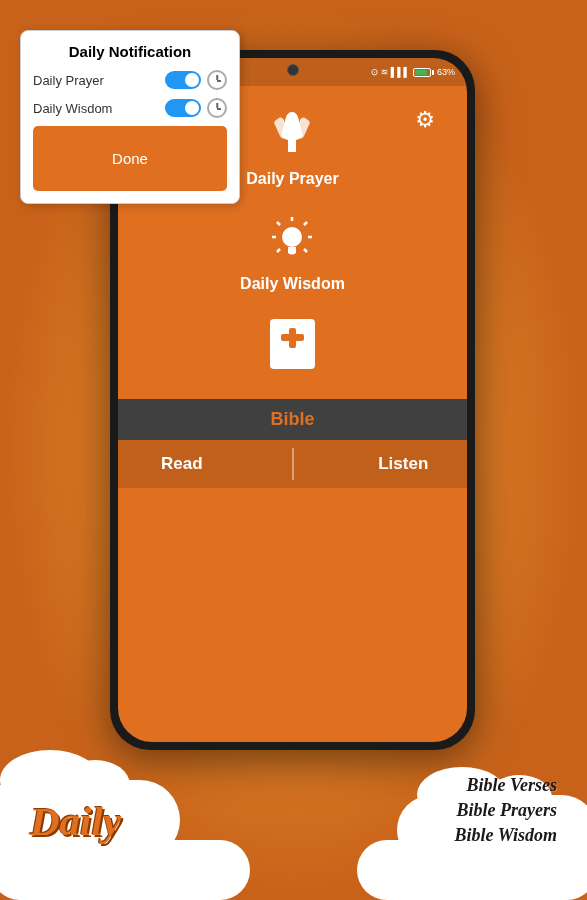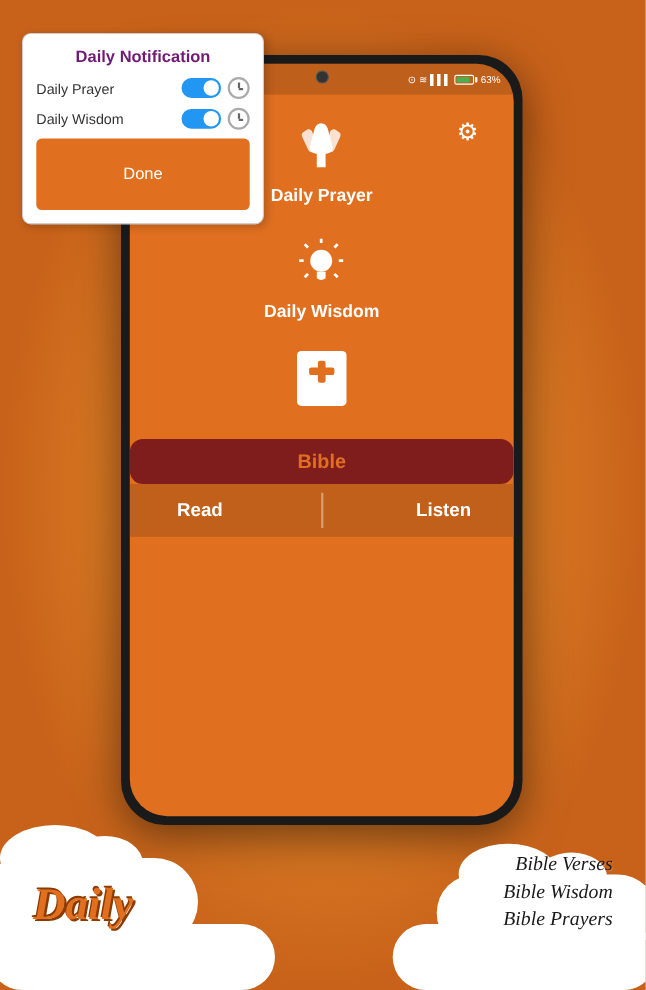--- a/index.html
+++ b/index.html
@@ -21,21 +21,21 @@
       border: 1.5px solid #ccc;
       border-radius: 8px;
       width: 220px;
       padding: 12px;
       z-index: 100;
       box-shadow: 2px 2px 8px rgba(0,0,0,0.2);
     }
     .popup-title {
       text-align: center;
       font-weight: bold;
-      color: #701a75;
+      color: #000000;
       font-size: 15px;
       margin-bottom: 10px;
     }
     .popup-row {
       display: flex;
       align-items: center;
       justify-content: space-between;
       margin-bottom: 8px;
     }
     .popup-label {
@@ -223,29 +223,28 @@
     }
     .menu-label {
       color: white;
       font-size: 16px;
       font-weight: 600;
       margin-top: 4px;
     }
 
     
     .bible-bar {
-      background: #7f1d1d;
+      background: #404040;
       width: 100%;
       text-align: center;
       padding: 10px;
       font-size: 18px;
       font-weight: bold;
       color: #e07020;
       margin-top: 5px;
-      border-radius: 12px;
     }
     .read-listen {
       display: flex;
       width: 100%;
       background: #c0601a;
       gap: 46px;
     }
     .rl-btn {
       flex: 1;
       text-align: center;
@@ -356,21 +355,21 @@
       position: absolute;
       bottom: 50px;
       right: 30px;
       text-align: right;
       z-index: 10;
     }
     .bible-feature-item {
       font-family: Georgia, 'Times New Roman', serif;
       font-style: italic;
       font-size: 18px;
-      font-weight: normal;
+      font-weight: bold;
       color: #1a1a1a;
       text-shadow: 1px 1px 0 rgba(255,255,255,0.2);
       margin-bottom: 4px;
     }
 
     
     .phone-camera {
       position: absolute;
       top: 14px;
       left: 50%;
@@ -486,15 +485,15 @@
 <div class="clouds-bottom">
   <div class="cloud cloud1"></div>
   <div class="cloud cloud2"></div>
   <div class="cloud cloud3"></div>
   <div class="cloud cloud4"></div>
 </div>
 
 <div class="daily-text">Daily</div>
 <div class="bible-features">
   <div class="bible-feature-item">Bible Verses</div>
+  <div class="bible-feature-item">Bible Prayers</div>
   <div class="bible-feature-item">Bible Wisdom</div>
-  <div class="bible-feature-item">Bible Prayers</div>
 </div>
 
 </body></html>

